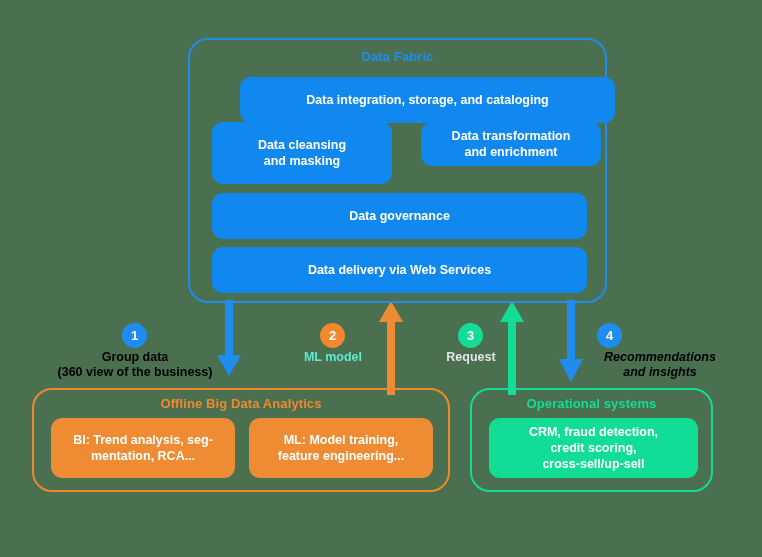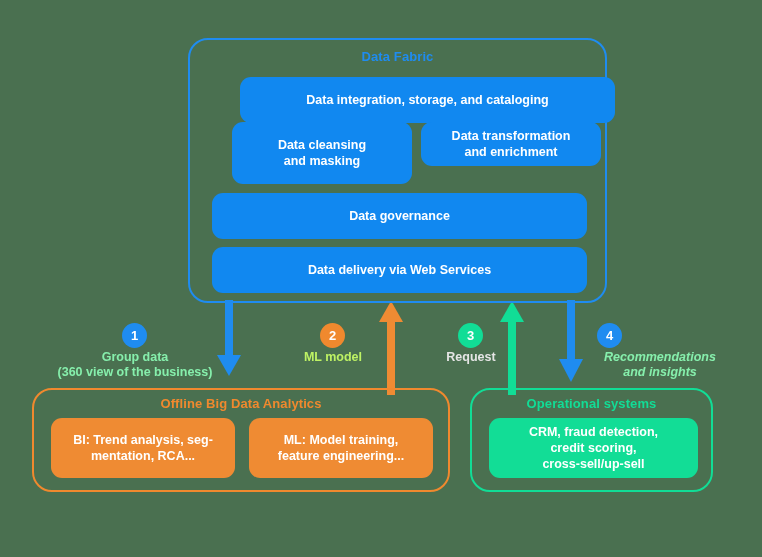--- a/index.html
+++ b/index.html
@@ -59,21 +59,21 @@
     height: 265px;
     border: 2px solid #1f8cf0;
   }
   #data-fabric-title {
     top: 9px;
     color: #1f8cf0;
   }
   .blue-card { background: #1188f0; }
 
   #card-integration { left: 22px; top: 37px;  width: 375px; height: 46px; margin-left: 28px; }
-  #card-cleansing   { left: 22px; top: 82px;  width: 180px; height: 62px; margin-left: 20px; }
+  #card-cleansing   { left: 22px; top: 82px;  width: 180px; height: 62px; }
   #card-transform   { left: 231px; top: 82px; width: 180px; height: 44px; }
   #card-governance  { left: 22px; top: 153px; width: 375px; height: 46px; }
   #card-delivery    { left: 22px; top: 207px; width: 375px; height: 46px; }
 
   
   #offline-panel {
     left: 32px;
     top: 388px;
     width: 418px;
     height: 104px;
@@ -124,22 +124,22 @@
     position: absolute;
     text-align: center;
     font-weight: bold;
     font-size: 12.5px;
     line-height: 1.2;
   }
 
   .c-blue   { background: #1f8cf0; }
   .c-orange { background: #f0892e; }
   .c-green  { background: #11dd96; }
-  .t-blue   { color: #86efac; }
-  .t-orange { color: #bef264; }
+  .t-blue   { color: #000000; }
+  .t-orange { color: #5eead4; }
   .t-green  { color: #e5e5e5; }
 </style>
 </head>
 <body>
 
 <div id="canvas">
 
   <svg class="arrow" style="left:214px; top:300px; width:30px; height:78px;" viewBox="0 0 30 78">
     <rect x="11" y="0" width="8" height="58" fill="#1f8cf0"></rect>
     <polygon points="3,55 27,55 15,76" fill="#1f8cf0"></polygon>

